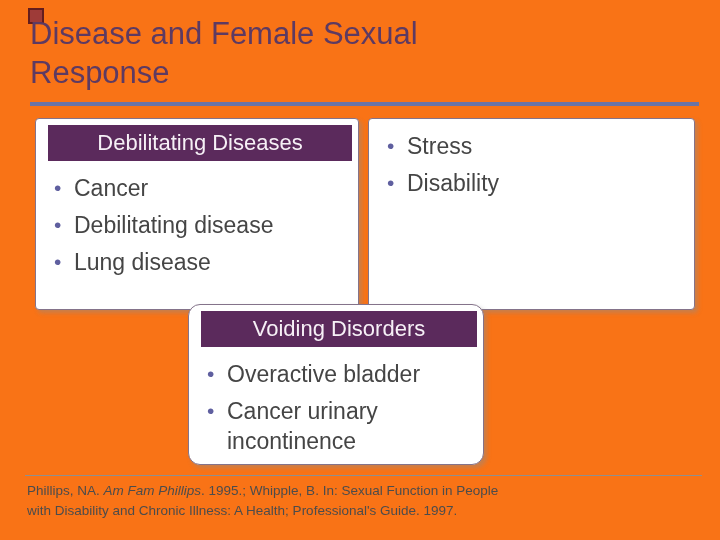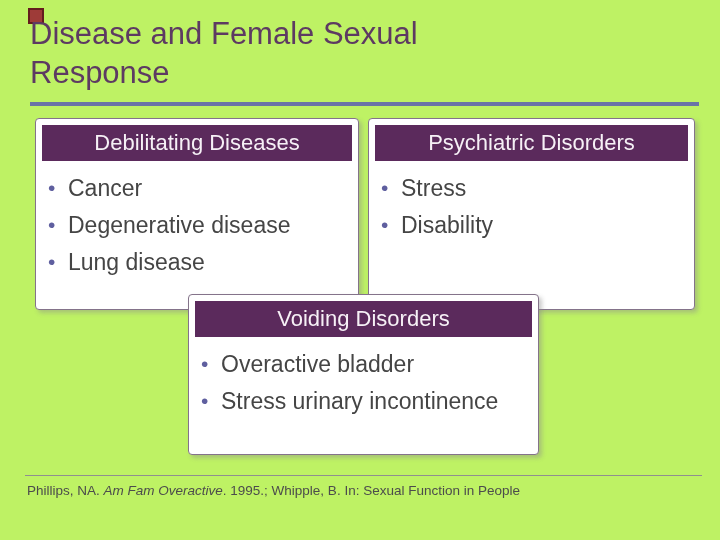--- a/index.html
+++ b/index.html
@@ -1,20 +1,20 @@
 <!DOCTYPE html>
 <html style="--title-color: #5d3a62; --underline-color: #6a74a6; --header-bg: #5b2a5c; --header-text: #f6f0f6; --box-border: #84738a; --body-text: #454545; --bullet-color: #5f5f9f; --accent-square-fill: #9e3b38; --accent-square-border: #641d1d; --footer-text: #4c4c4c; --divider-color: #8f8f8f;"><head>
 <meta charset="utf-8">
 <style>
   html, body { margin: 0; padding: 0; background: #ffffff; }
   .slide {
     position: relative;
     width: 720px;
     height: 540px;
-    background: #bef264;
+    background: #f97316;
     overflow: hidden;
     font-family: "Liberation Sans", sans-serif;
   }
   .accent-square {
     position: absolute;
     left: 28px; top: 8px;
     width: 12px; height: 12px;
     background: var(--accent-square-fill, #9e3b38);
     border: 2px solid var(--accent-square-border, #641d1d);
   }
@@ -34,24 +34,25 @@
     width: 669px; height: 4px;
     background: var(--underline-color, #6a74a6);
   }
   .box {
     position: absolute;
     background: #ffffff;
     border: 1px solid var(--box-border, #84738a);
     border-radius: 4px;
     box-shadow: 3px 3px 4px rgba(140,140,140,0.45);
     box-sizing: border-box;
+    padding-left: 6px;
   }
   .box-left  { left: 35px;  top: 118px; width: 324px; height: 192px; z-index: 1; }
   .box-right { left: 368px; top: 118px; width: 327px; height: 192px; z-index: 1; }
-  .box-mid   { left: 188px; top: 294px; width: 351px; height: 161px; z-index: 2; }
+  .box-mid   { left: 188px; top: 304px; width: 296px; height: 161px; z-index: 2; border-radius: 12px; }
   .box-header {
     margin: 6px 6px 0 6px;
     height: 36px;
     line-height: 36px;
     background: var(--header-bg, #5b2a5c);
     color: var(--header-text, #f6f0f6);
     text-align: center;
     font-size: 22px;
   }
   .box-list {
@@ -104,31 +105,30 @@
 
   <section class="box box-left">
     <header class="box-header">Debilitating Diseases</header>
     <ul class="box-list">
       <li class="bullet-item">
         <span class="bullet">•</span>
         <span class="bullet-text">Cancer</span>
       </li>
       <li class="bullet-item">
         <span class="bullet">•</span>
-        <span class="bullet-text">Degenerative disease</span>
+        <span class="bullet-text">Debilitating disease</span>
       </li>
       <li class="bullet-item">
         <span class="bullet">•</span>
         <span class="bullet-text">Lung disease</span>
       </li>
     </ul>
   </section>
 
   <section class="box box-right">
-    <header class="box-header">Psychiatric Disorders</header>
     <ul class="box-list">
       <li class="bullet-item">
         <span class="bullet">•</span>
         <span class="bullet-text">Stress</span>
       </li>
       <li class="bullet-item">
         <span class="bullet">•</span>
         <span class="bullet-text">Disability</span>
       </li>
     </ul>
@@ -136,24 +136,25 @@
 
   <section class="box box-mid">
     <header class="box-header">Voiding Disorders</header>
     <ul class="box-list">
       <li class="bullet-item">
         <span class="bullet">•</span>
         <span class="bullet-text">Overactive bladder</span>
       </li>
       <li class="bullet-item">
         <span class="bullet">•</span>
-        <span class="bullet-text">Stress urinary incontinence</span>
+        <span class="bullet-text">Cancer urinary incontinence</span>
       </li>
     </ul>
   </section>
 
   <div class="footer-rule"></div>
 
   <footer class="citation">
-    <span>Phillips, NA. </span><em>Am Fam Overactive</em><span>. 1995.; Whipple, B. In: Sexual Function in People</span><br>
+    <span>Phillips, NA. </span><em>Am Fam Phillips</em><span>. 1995.; Whipple, B. In: Sexual Function in People</span><br>
+    <span>with Disability and Chronic Illness: A Health; Professional's Guide. 1997.</span>
   </footer>
 
 </div>
 
 </body></html>

